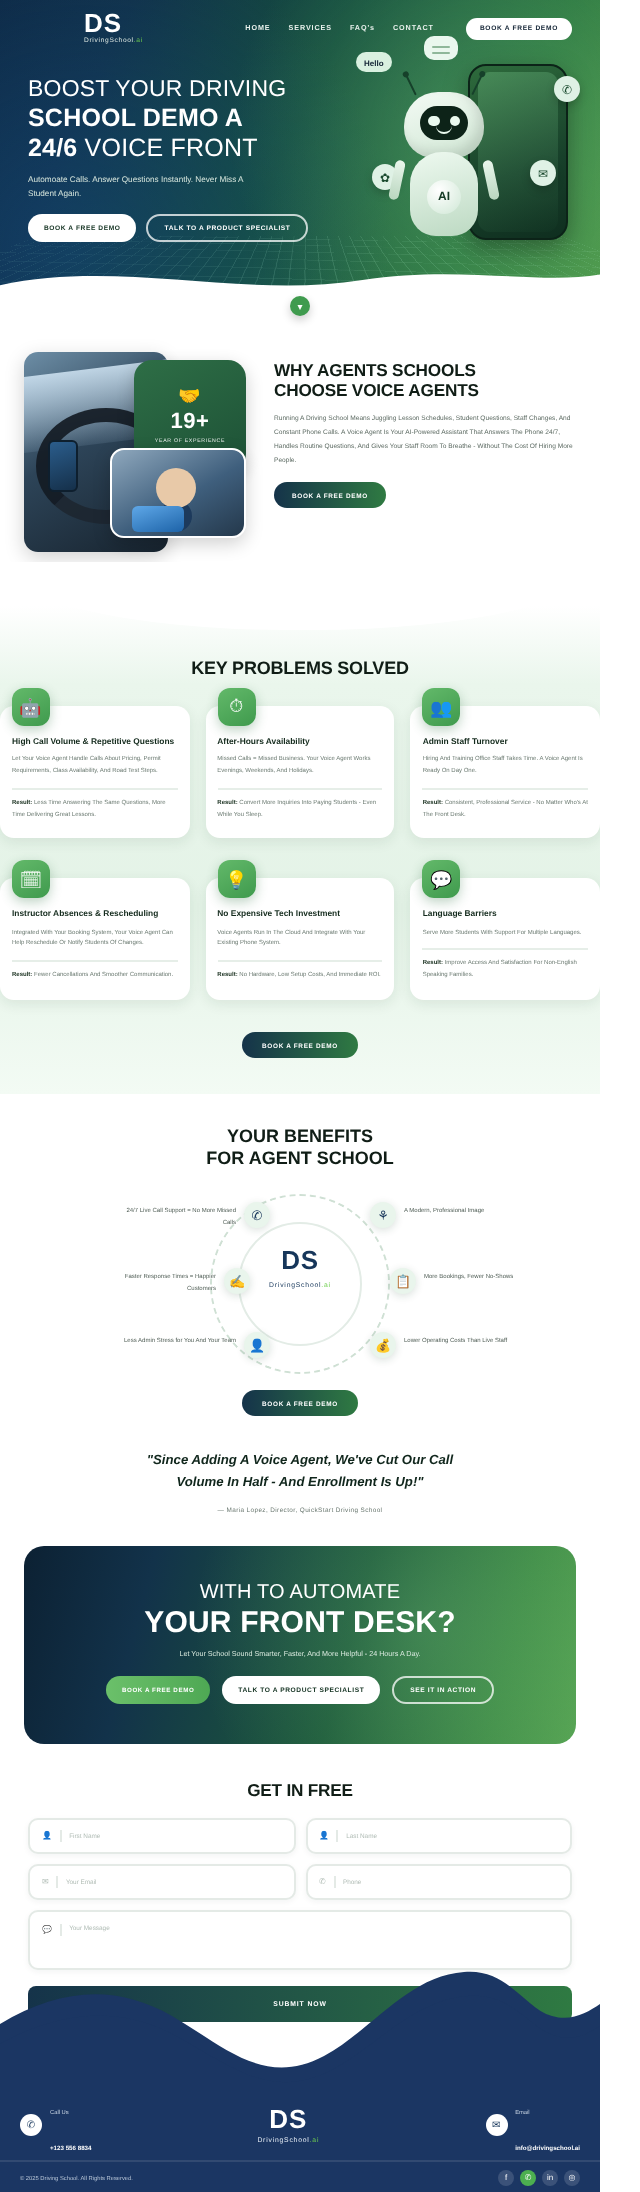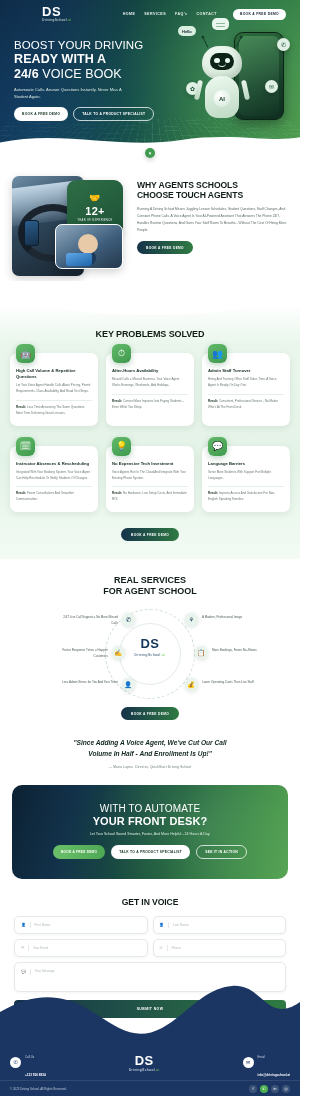--- a/index.html
+++ b/index.html
@@ -102,21 +102,21 @@
     background:#e8c9a8;box-shadow:0 14px 0 -2px #1d3a5c}
   .img-std:after{content:"";position:absolute;left:10px;bottom:2px;width:26px;height:13px;border-radius:3px;
     background:linear-gradient(160deg,#5fa8e8,#1d63a8)}
   .why-right{flex:1;padding-top:4px}
   .why-h{font-size:8.6px;font-weight:800;line-height:1.22;color:#101d16;letter-spacing:-.1px}
   .why-p{margin-top:5px;font-size:3.3px;line-height:2.15;color:#5d6b63}
   .btn-g{display:inline-block;margin-top:7px;background:linear-gradient(90deg,#15334a,#2f7a42);color:#fff;
     border-radius:20px;padding:4.5px 9px;font-size:3.2px;font-weight:700;letter-spacing:.35px;border:0;cursor:pointer}
 
   
-  .kp{position:relative;margin-top:22px;padding:26px 10px 18px;
+  .kp{position:relative;margin-top:22px;padding:26px 0 18px;
     background:linear-gradient(180deg,#ffffff 0%,#eaf6ec 16%,#e4f3e7 62%,#f3fbf4 100%)}
   .kp:before{content:"";position:absolute;left:0;right:0;top:-22px;height:34px;background:#fff;
     border-radius:0 0 48% 48%/0 0 100% 100%}
   .kp-h{position:relative;text-align:center;font-size:9px;font-weight:800;letter-spacing:-.1px;color:#101d16;margin-bottom:14px}
   .cards{position:relative;display:grid;grid-template-columns:repeat(3,1fr);gap:8px}
   .card{background:#fff;border-radius:7px;padding:15px 6px 9px 6px;position:relative;
     box-shadow:0 2px 7px rgba(20,60,35,.09)}
   .card-ico{position:absolute;left:6px;top:-9px;width:19px;height:19px;border-radius:6px;
     background:linear-gradient(150deg,#63b96a,#3f9a4d);display:flex;align-items:center;justify-content:center;
     font-size:9px;color:#fff;box-shadow:0 2px 6px rgba(40,110,60,.3)}
@@ -152,21 +152,21 @@
   .quote-t{font-size:6.6px;font-style:italic;font-weight:600;line-height:1.55;color:#10261c}
   .quote-a{margin-top:6px;font-size:3.2px;color:#6a7870;letter-spacing:.2px}
 
   
   .cta-wrap{padding:16px 12px 0}
   .cta{position:relative;border-radius:10px;overflow:hidden;padding:18px 10px 20px;text-align:center;
     background:linear-gradient(105deg,#0c2133 0%,#12324a 22%,#1d5b3a 58%,#3f8c46 85%,#55a352 100%)}
   .cta:after{content:"";position:absolute;inset:0;
     background:radial-gradient(circle at 72% 40%,rgba(150,220,160,.20),transparent 55%)}
   .cta-h1{position:relative;z-index:2;font-size:10px;font-weight:400;color:#fff;letter-spacing:.1px}
-  .cta-h2{position:relative;z-index:2;font-size:11px;font-weight:800;color:#fff;letter-spacing:.1px;margin-top:1px}
+  .cta-h2{position:relative;z-index:2;font-size:15px;font-weight:800;color:#fff;letter-spacing:.1px;margin-top:1px}
   .cta-p{position:relative;z-index:2;margin-top:5px;font-size:3.6px;color:#d9e9de}
   .cta-btns{position:relative;z-index:2;display:flex;justify-content:center;gap:6px;margin-top:9px}
   .btn-green{background:linear-gradient(90deg,#6bc06a,#4ea854);color:#fff;border-radius:20px;padding:4.5px 8px;
     font-size:3.1px;font-weight:700;letter-spacing:.3px;border:0;white-space:nowrap;cursor:pointer}
 
   
   .gt{padding:18px 14px 0;text-align:center}
   .gt-h{font-size:8.6px;font-weight:800;letter-spacing:-.1px;color:#101d16}
   .form{margin-top:9px;display:grid;grid-template-columns:1fr 1fr;gap:5px}
   .field{display:flex;align-items:center;gap:4px;background:#fff;border:.6px solid #e4eae6;border-radius:5px;
@@ -217,22 +217,22 @@
         <a href="#">HOME</a>
         <a href="#">SERVICES</a>
         <a href="#">FAQ's</a>
         <a href="#">CONTACT</a>
         <button class="nav-cta">BOOK A FREE DEMO</button>
       </div>
     </nav>
 
     <div class="hero-body">
       <div class="h1a">BOOST YOUR DRIVING</div>
-      <div class="h1b">READY WITH A</div>
-      <div class="h1c"><b>24/6</b><span> VOICE BOOK</span></div>
+      <div class="h1b">SCHOOL DEMO A</div>
+      <div class="h1c"><b>24/6</b><span> VOICE FRONT</span></div>
       <p class="hero-p">Automoate Calls. Answer Questions Instantly. Never Miss A Student Again.</p>
       <div class="hero-btns">
         <button class="btn-w">BOOK A FREE DEMO</button>
         <button class="btn-o">TALK TO A PRODUCT SPECIALIST</button>
       </div>
     </div>
 
     <div class="hero-art">
       <div class="phone"></div>
       <div class="chip c1">✆</div>
@@ -266,29 +266,29 @@
   </header>
   <div class="scroll-pill">▾</div>
 
   <section class="why">
     <div class="why-left">
       <div class="img-car">
           <span class="car-phone"></span>
         </div>
       <div class="badge">
         <span class="ico">🤝</span>
-        <span class="n">12+</span>
+        <span class="n">19+</span>
         <span class="t">YEAR OF EXPERIENCE</span>
       </div>
       <div class="img-std"></div>
     </div>
     <div class="why-right">
       <h2 class="why-h">
         <span>WHY AGENTS SCHOOLS</span><br>
-        <span>CHOOSE TOUCH AGENTS</span>
+        <span>CHOOSE VOICE AGENTS</span>
       </h2>
       <p class="why-p">Running A Driving School Means Juggling Lesson Schedules, Student Questions, Staff Changes, And Constant Phone Calls. A Voice Agent Is Your AI-Powered Assistant That Answers The Phone 24/7, Handles Routine Questions, And Gives Your Staff Room To Breathe - Without The Cost Of Hiring More People.</p>
       <button class="btn-g">BOOK A FREE DEMO</button>
     </div>
   </section>
 
   <section class="kp">
     <h2 class="kp-h">KEY PROBLEMS SOLVED</h2>
     <div class="cards">
 
@@ -333,21 +333,21 @@
         <div class="card-d">Serve More Students With Support For Multiple Languages.</div>
         <div class="card-r"><b>Result:</b><span> Improve Access And Satisfaction For Non-English Speaking Families.</span></div>
       </div>
 
     </div>
     <button class="kp-btn">BOOK A FREE DEMO</button>
   </section>
 
   <section class="rb">
     <h2 class="rb-h">
-      <span>REAL SERVICES</span><br>
+      <span>YOUR BENEFITS</span><br>
       <span>FOR AGENT SCHOOL</span>
     </h2>
 
     <div class="diagram">
       <div class="ring"></div>
       <div class="ring inner"></div>
 
       <div class="ds-center">
         <div class="m">DS</div>
         <div class="s"><span>DrivingSchool</span><i>.ai</i></div>
@@ -390,21 +390,21 @@
       <div class="cta-p">Let Your School Sound Smarter, Faster, And More Helpful - 24 Hours A Day.</div>
       <div class="cta-btns">
         <button class="btn-green">BOOK A FREE DEMO</button>
         <button class="btn-w">TALK TO A PRODUCT SPECIALIST</button>
         <button class="btn-o">SEE IT IN ACTION</button>
       </div>
     </div>
   </section>
 
   <section class="gt">
-    <h2 class="gt-h">GET IN VOICE</h2>
+    <h2 class="gt-h">GET IN FREE</h2>
     <form class="form">
       <div class="field">
         <span class="fi">👤</span>
           <span class="sep"></span>
         <span class="ph">First Name</span>
       </div>
       <div class="field">
         <span class="fi">👤</span>
           <span class="sep"></span>
         <span class="ph">Last Name</span>

